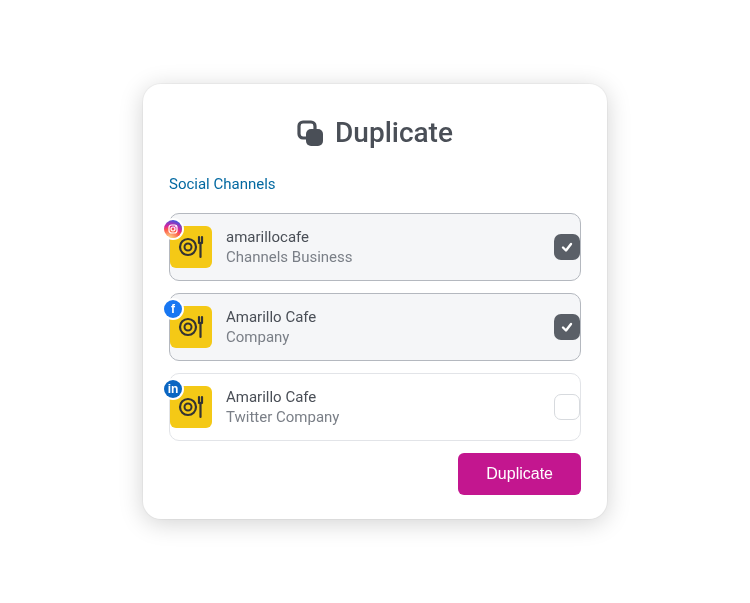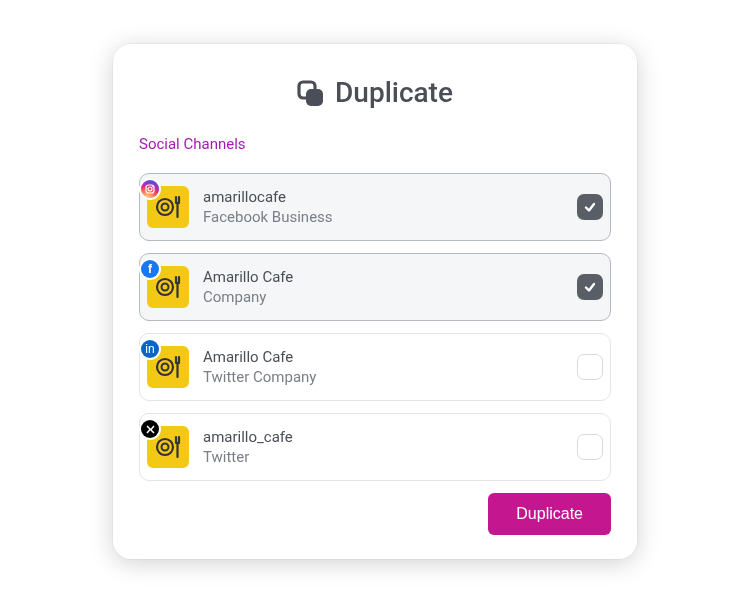--- a/index.html
+++ b/index.html
@@ -6,21 +6,21 @@
     body {
       font-family: -apple-system, BlinkMacSystemFont, "Segoe UI", Roboto, Helvetica, Arial, sans-serif;
       background: #fff;
       display: flex;
       justify-content: center;
       align-items: center;
       width: 750px;
       height: 603px;
     }
     .card {
-      width: 524px;
+      width: 464px;
       background: #fff;
       border-radius: 18px;
       box-shadow: 0 4px 24px rgba(0,0,0,0.18), 0 0 0 1px rgba(0,0,0,0.03);
       padding: 32px 26px 24px 26px;
     }
     .title-row {
       display: flex;
       align-items: center;
       justify-content: center;
       gap: 12px;
@@ -30,27 +30,27 @@
       width: 26px; height: 26px; position: relative;
     }
     .copy-icon svg { display:block; }
     .title {
       font-size: 28px;
       font-weight: 500;
       color: #4a4f57;
     }
     .section-label {
       font-size: 15px;
-      color: #a21caf;
+      color: #0369a1;
       margin-bottom: 20px;
     }
     .channel {
       border: 1px solid #e2e4e8;
       border-radius: 10px;
-      padding: 12px 7px;
+      padding: 12px 0;
       display: flex;
       align-items: center;
       gap: 14px;
       margin-bottom: 12px;
       background: #fff;
     }
     .channel.selected {
       border-color: #b4b8bf;
       background: #f5f6f8;
     }
@@ -67,21 +67,21 @@
     .badge {
       position: absolute;
       top: -6px; left: -6px;
       width: 18px; height: 18px;
       border-radius: 50%;
       display:flex; align-items:center; justify-content:center;
       box-shadow: 0 0 0 2px #fff;
     }
     .badge-ig { background: radial-gradient(circle at 30% 110%, #fdf497 0%, #fd5949 45%, #d6249f 60%, #285AEB 90%); }
     .badge-fb { background: #1877f2; color:#fff; font-weight:700; font-size:12px; font-family: Arial; }
-    .badge-li { background: #0a66c2; color:#fff; font-weight:400; font-size:12px; font-family: Arial; }
+    .badge-li { background: #0a66c2; color:#fff; font-weight:700; font-size:12px; font-family: Arial; }
     .badge-x  { background: #000; color:#fff; font-weight:700; font-size:10px; }
     .ch-text { flex: 1; line-height: 1.35; }
     .ch-name { font-size: 15px; color: #4a4f57; }
     .ch-sub  { font-size: 15px; color: #7a7f87; }
     .check {
       width: 26px; height: 26px;
       border-radius: 7px;
       display:flex; align-items:center; justify-content:center;
     }
     .check.on {
@@ -133,21 +133,21 @@
       <div class="badge badge-ig">
         <svg width="10" height="10" viewBox="0 0 10 10">
             <rect x="1" y="1" width="8" height="8" rx="2.5" stroke="#fff" stroke-width="1.2" fill="none"></rect>
             <circle cx="5" cy="5" r="2" stroke="#fff" stroke-width="1.2" fill="none"></circle>
             <circle cx="7.3" cy="2.7" r="0.6" fill="#fff"></circle>
           </svg>
       </div>
     </div>
     <div class="ch-text">
       <div class="ch-name">amarillocafe</div>
-      <div class="ch-sub">Facebook Business</div>
+      <div class="ch-sub">Channels Business</div>
     </div>
     <div class="check on">
       <svg width="14" height="14" viewBox="0 0 14 14">
           <path d="M3 7.5 L6 10.5 L11 4" stroke="#fff" stroke-width="2.4" fill="none" stroke-linecap="round" stroke-linejoin="round"></path>
         </svg>
     </div>
   </div>
 
   <div class="channel selected">
     <div class="avatar-wrap">
@@ -184,40 +184,18 @@
       </div>
       <div class="badge badge-li">in</div>
     </div>
     <div class="ch-text">
       <div class="ch-name">Amarillo Cafe</div>
       <div class="ch-sub">Twitter Company</div>
     </div>
     <div class="check off"></div>
   </div>
 
-  <div class="channel">
-    <div class="avatar-wrap">
-      <div class="avatar">
-        <svg width="30" height="30" viewBox="0 0 30 30">
-          <circle cx="12" cy="15" r="8" stroke="#333" stroke-width="2.2" fill="none"></circle>
-          <circle cx="12" cy="15" r="3.5" stroke="#333" stroke-width="2" fill="none"></circle>
-          <path d="M23 5 v6 M26 5 v6 M24.5 11 v14" stroke="#333" stroke-width="2.2" stroke-linecap="round"></path>
-          <path d="M23 11 h3" stroke="#333" stroke-width="2.2"></path>
-        </svg>
-      </div>
-      <div class="badge badge-x">
-        <svg width="9" height="9" viewBox="0 0 9 9">
-            <path d="M1 1 L8 8 M1 8 L4 4.5 M8 1 L5 4.5" stroke="#fff" stroke-width="1.5"></path>
-          </svg>
-      </div>
-    </div>
-    <div class="ch-text">
-      <div class="ch-name">amarillo_cafe</div>
-      <div class="ch-sub">Twitter</div>
-    </div>
-    <div class="check off"></div>
-  </div>
 
   <div class="footer">
     <button class="btn">Duplicate</button>
   </div>
 
 </div>
 
 </body></html>

